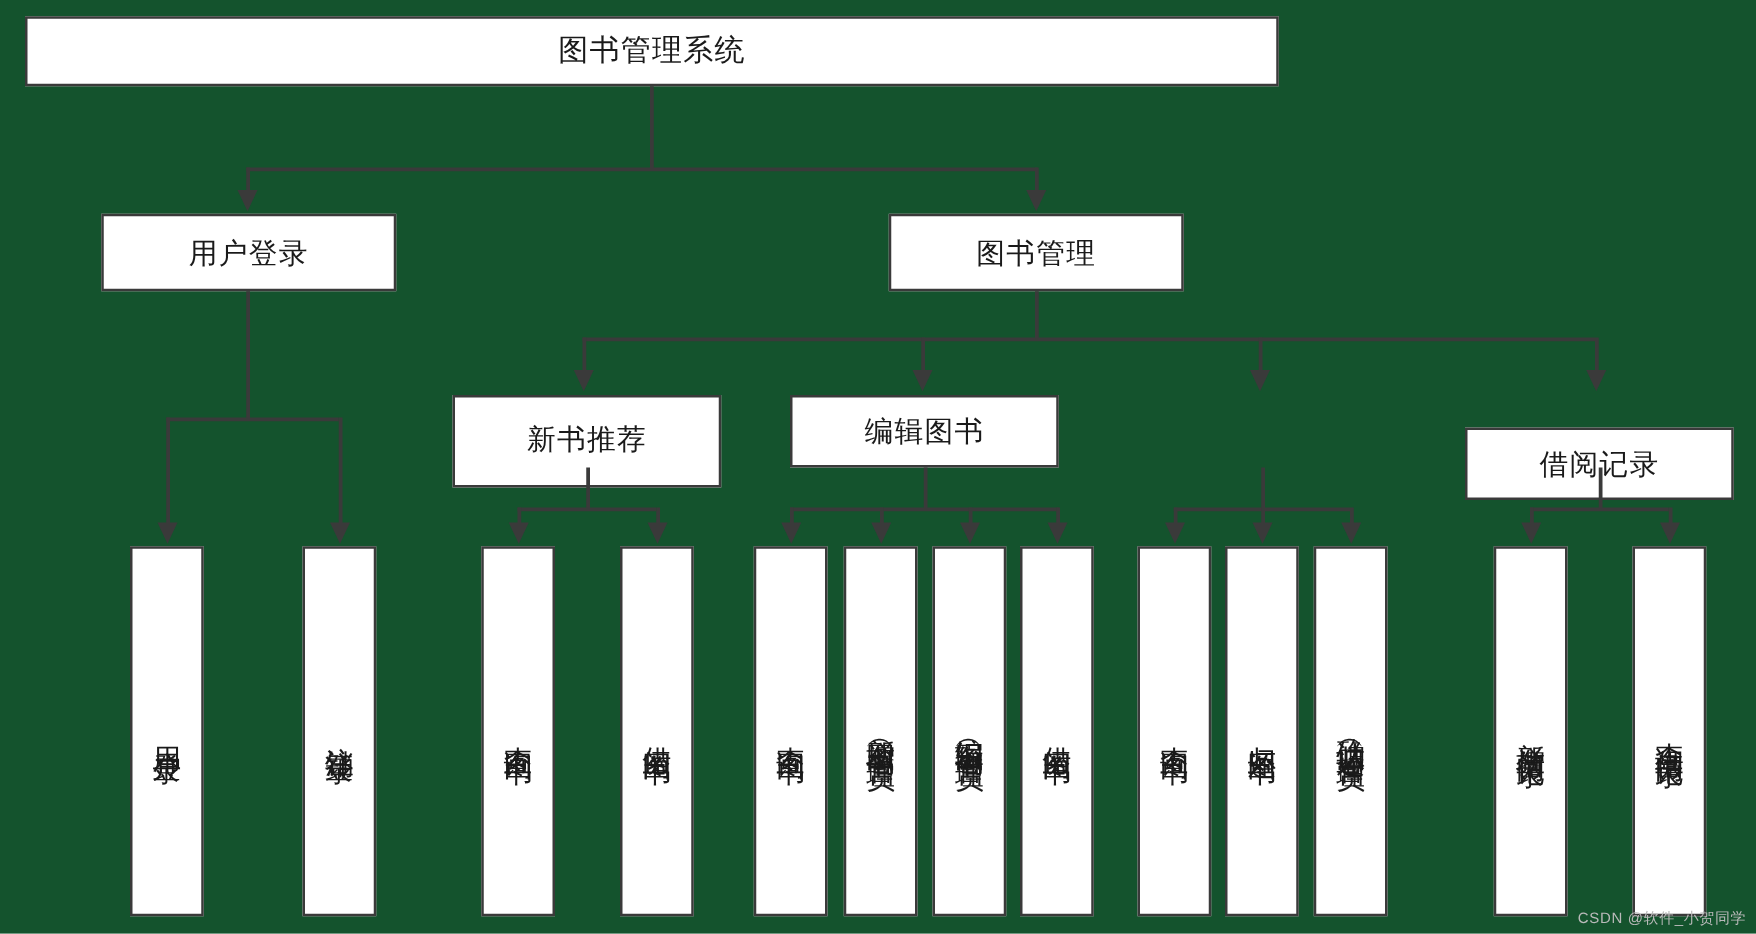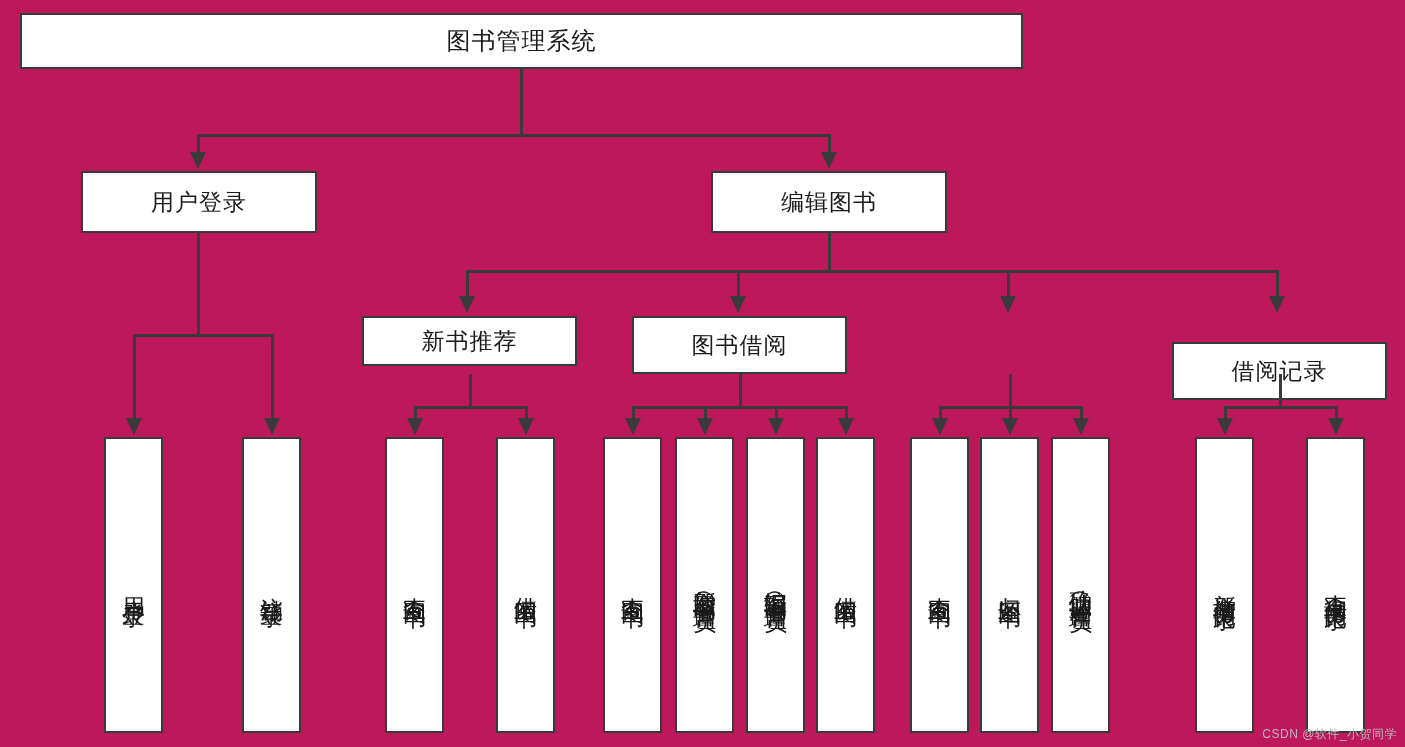--- a/index.html
+++ b/index.html
@@ -7,21 +7,21 @@
     padding: 0;
     background: #ffffff;
   }
   body {
     font-family: "Liberation Sans", "DejaVu Sans", sans-serif;
   }
   #canvas {
     position: relative;
     width: 1405px;
     height: 747px;
-    background: #be185d;
+    background: #14532d;
     overflow: hidden;
   }
   
   .node {
     position: absolute;
     box-sizing: border-box;
     border: 2.5px solid #3a3a3a;
     background: #ffffff;
     display: flex;
     align-items: center;
@@ -99,46 +99,46 @@
   <div class="arrow" style="left:190px; top:152px;"></div>
 
   <div class="ln vln" style="left:828px; top:134px; height:22px;"></div>
   <div class="arrow" style="left:821px; top:152px;"></div>
 
   <div class="node horiz" style="left:81px; top:171px; width:236px; height:62px;">
     <span class="lbl">用户登录</span>
   </div>
 
   <div class="node horiz" style="left:711px; top:171px; width:236px; height:62px;">
-    <span class="lbl">编辑图书</span>
+    <span class="lbl">图书管理</span>
   </div>
 
   <div class="ln vln" style="left:197px; top:233px; height:103px;"></div>
   <div class="ln hln" style="left:133px; top:334px; width:138px;"></div>
   <div class="ln vln" style="left:133px; top:334px; height:86px;"></div>
   <div class="arrow" style="left:126px; top:418px;"></div>
   <div class="ln vln" style="left:271px; top:334px; height:86px;"></div>
   <div class="arrow" style="left:264px; top:418px;"></div>
 
   <div class="ln vln" style="left:828px; top:233px; height:39px;"></div>
   <div class="ln hln" style="left:466px; top:270px; width:810px;"></div>
   <div class="ln vln" style="left:466px; top:270px; height:28px;"></div>
   <div class="arrow" style="left:459px; top:296px;"></div>
   <div class="ln vln" style="left:737px; top:270px; height:28px;"></div>
   <div class="arrow" style="left:730px; top:296px;"></div>
   <div class="ln vln" style="left:1007px; top:270px; height:28px;"></div>
   <div class="arrow" style="left:1000px; top:296px;"></div>
   <div class="ln vln" style="left:1276px; top:270px; height:28px;"></div>
   <div class="arrow" style="left:1269px; top:296px;"></div>
 
-  <div class="node horiz" style="left:362px; top:316px; width:215px; height:50px;">
+  <div class="node horiz" style="left:362px; top:316px; width:215px; height:74px;font-family:Liberation Mono, monospace;">
     <span class="lbl">新书推荐</span>
   </div>
   <div class="node horiz" style="left:632px; top:316px; width:215px; height:58px;">
-    <span class="lbl">图书借阅</span>
+    <span class="lbl">编辑图书</span>
   </div>
   <div class="node horiz" style="left:1172px; top:316px; width:215px; height:58px;margin-top:26px;">
     <span class="lbl">借阅记录</span>
   </div>
 
   <div class="ln vln" style="left:469px; top:374px; height:34px;"></div>
   <div class="ln hln" style="left:414px; top:406px; width:111px;"></div>
   <div class="ln vln" style="left:414px; top:406px; height:14px;"></div>
   <div class="arrow" style="left:407px; top:418px;"></div>
   <div class="ln vln" style="left:525px; top:406px; height:14px;"></div>

